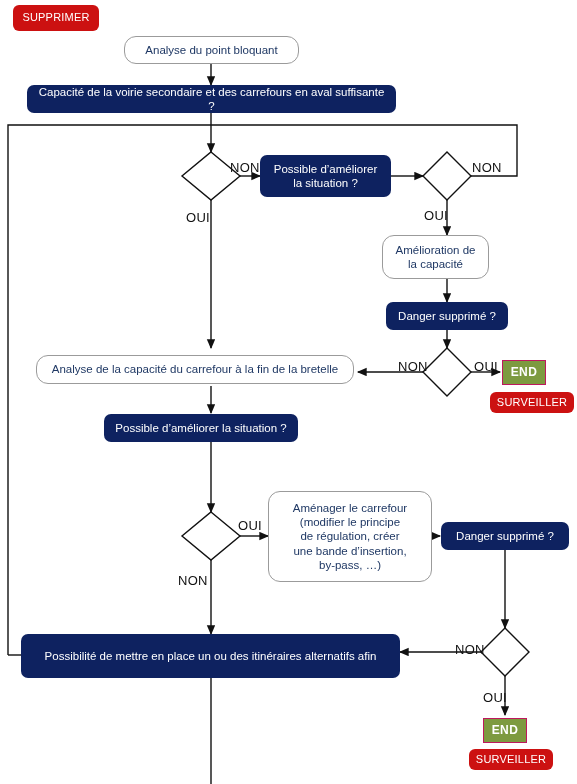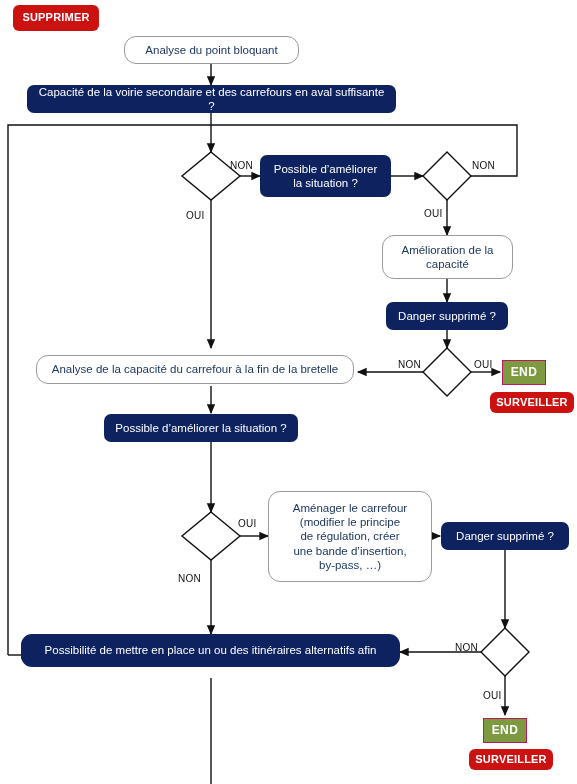--- a/index.html
+++ b/index.html
@@ -50,35 +50,35 @@
     border-radius: 12px;
     font-size: 11.5px;
     padding: 3px 8px;
   }
   
   .redtag {
     background: #cc1111;
     color: #ffffff;
     border-radius: 6px;
     font-size: 11px;
-    font-weight: bold;
+    font-weight: normal;
     letter-spacing: 0.2px;
   }
   
   .greenend {
     background: #7d9a40;
     color: #ffffff;
     border: 1px solid #be185d;
     font-size: 12px;
     font-weight: bold;
     letter-spacing: 0.4px;
   }
   .edge-label {
     position: absolute;
-    font-size: 10px;
+    font-size: 13px;
     color: #111111;
     letter-spacing: 0.3px;
     white-space: nowrap;
   }
   .diamond-hit {
     position: absolute;
   }
 </style>
 </head>
 <body>
@@ -151,21 +151,21 @@
   <div class="diamond-hit" style="left:481px;top:628px;width:48px;height:48px;"></div>
 
   <div class="node redtag" style="left:13px;top:5px;width:86px;height:26px;">SUPPRIMER</div>
 
   <div class="node navy" style="left:27px;top:85px;width:369px;height:28px;">Capacité de la voirie secondaire et des carrefours en aval suffisante ?</div>
 
   <div class="node plain" style="left:124px;top:36px;width:175px;height:28px;">Analyse du point bloquant</div>
 
   <div class="node navy" style="left:260px;top:155px;width:131px;height:42px;">Possible d’améliorer la situation ?</div>
 
-  <div class="node plain" style="left:382px;top:235px;width:131px;height:44px;">Amélioration de la capacité</div>
+  <div class="node plain" style="left:382px;top:235px;width:107px;height:44px;">Amélioration de la capacité</div>
 
   <div class="node navy" style="left:386px;top:302px;width:122px;height:28px;">Danger supprimé ?</div>
 
   <div class="node plain" style="left:36px;top:355px;width:318px;height:29px;">Analyse de la capacité du carrefour à la fin de la bretelle</div>
 
   <div class="node greenend" style="left:502px;top:360px;width:44px;height:25px;">END</div>
 
   <div class="node redtag" style="left:490px;top:392px;width:84px;height:21px;">SURVEILLER</div>
 
   <div class="node navy" style="left:104px;top:414px;width:194px;height:28px;">Possible d’améliorer la situation ?</div>
@@ -173,21 +173,21 @@
   <div class="node plain" style="left:268px;top:491px;width:164px;height:91px; flex-direction:column;text-align:center;">
     <span>Aménager le carrefour</span>
     <span>(modifier le principe</span>
     <span>de régulation, créer</span>
     <span>une bande d’insertion,</span>
     <span>by-pass, …)</span>
   </div>
 
   <div class="node navy" style="left:441px;top:522px;width:128px;height:28px;">Danger supprimé ?</div>
 
-  <div class="node navy" style="left:21px;top:634px;width:379px;height:33px; flex-direction:row;border-radius:11px;">
+  <div class="node navy" style="left:21px;top:634px;width:379px;height:44px; flex-direction:row;">
     <span>Possibilité de mettre en place un ou des itinéraires alternatifs afin</span>
   </div>
 
   <div class="node greenend" style="left:483px;top:718px;width:44px;height:25px;">END</div>
 
   <div class="node redtag" style="left:469px;top:749px;width:84px;height:21px;">SURVEILLER</div>
 
   <div class="edge-label" style="left:230px;top:160px;">NON</div>
   <div class="edge-label" style="left:186px;top:210px;">OUI</div>
   <div class="edge-label" style="left:472px;top:160px;">NON</div>

